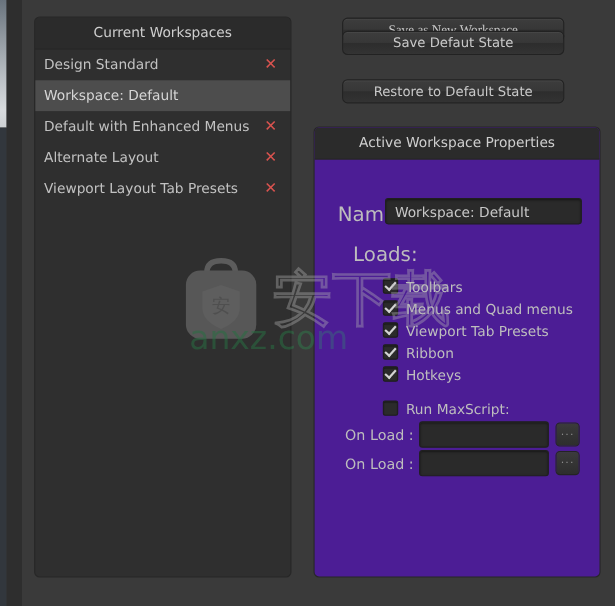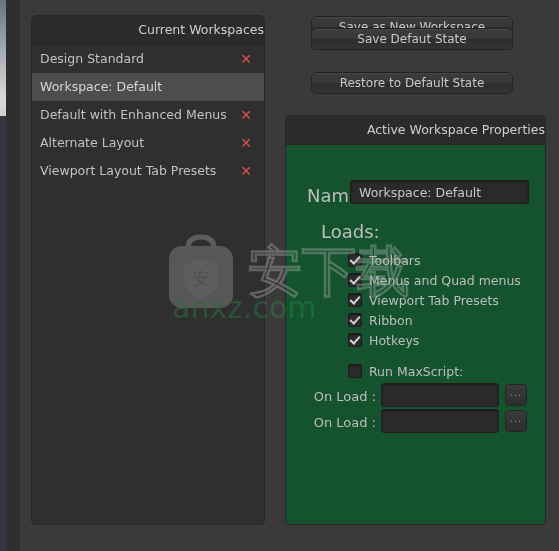--- a/index.html
+++ b/index.html
@@ -44,21 +44,21 @@
     position: absolute;
     background: #333333;
     border: 1px solid #272727;
     border-radius: 5px;
     box-sizing: border-box;
     overflow: hidden;
   }
   .panel-header {
     height: 28px;
     line-height: 28px;
-    text-align: right;
+    text-align: center;
     background: #2b2b2b;
     color: #cfcfcf;
     font-size: 12.5px;
     border-bottom: 1px solid #262626;
   }
 
   
   #workspaces-panel {
     left: 31px; top: 15px;
     width: 234px; height: 510px;
@@ -103,29 +103,29 @@
     line-height: 21px;
     text-align: center;
     font-size: 12px;
     color: #c9c9c9;
     background: linear-gradient(to bottom, #3d3d3d 0%, #373737 48%, #2d2d2d 52%, #333333 100%);
     border: 1px solid #222222;
     border-radius: 5px;
     box-sizing: border-box;
     box-shadow: inset 0 1px 0 rgba(255,255,255,0.05);
   }
-  #btn-save-new  { top: 16px; }
+  #btn-save-new  { top: 16px; font-family: Liberation Serif, serif; }
   #btn-save-def  { top: 28px; }
   #btn-restore   { top: 72px; }
 
   
   #properties-panel {
     left: 285px; top: 115px;
     width: 261px; height: 410px;
-    background: #14532d;
+    background: #4c1d95;
   }
   #properties-body {
     position: relative;
     height: 100%;
   }
   .prop-label {
     position: absolute;
     font-size: 18px;
     color: #bdbdbd;
   }

